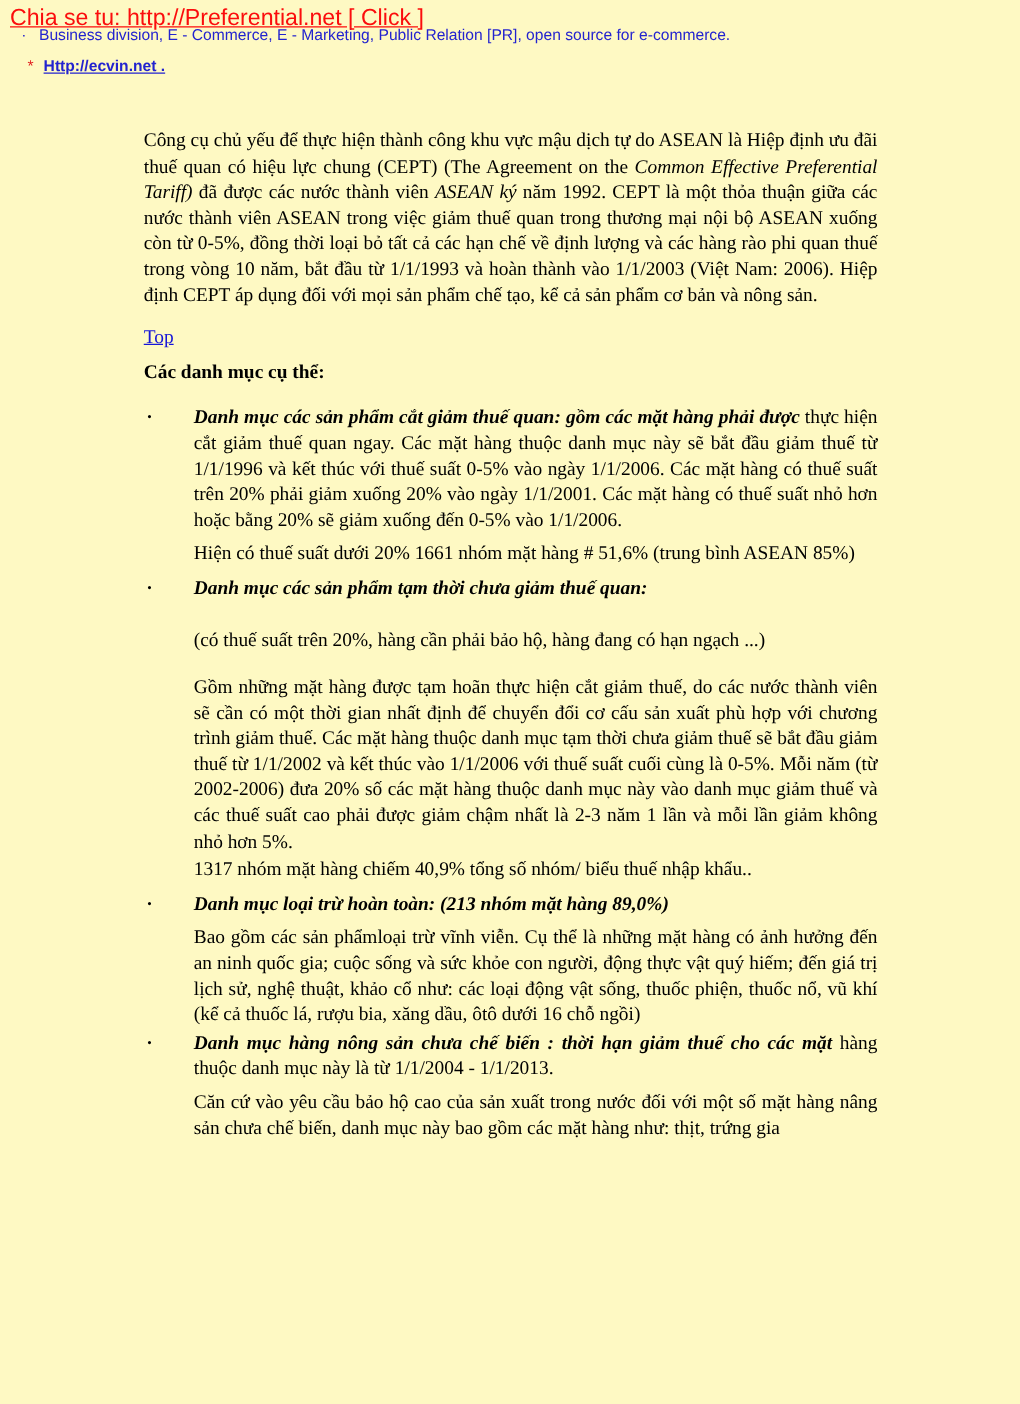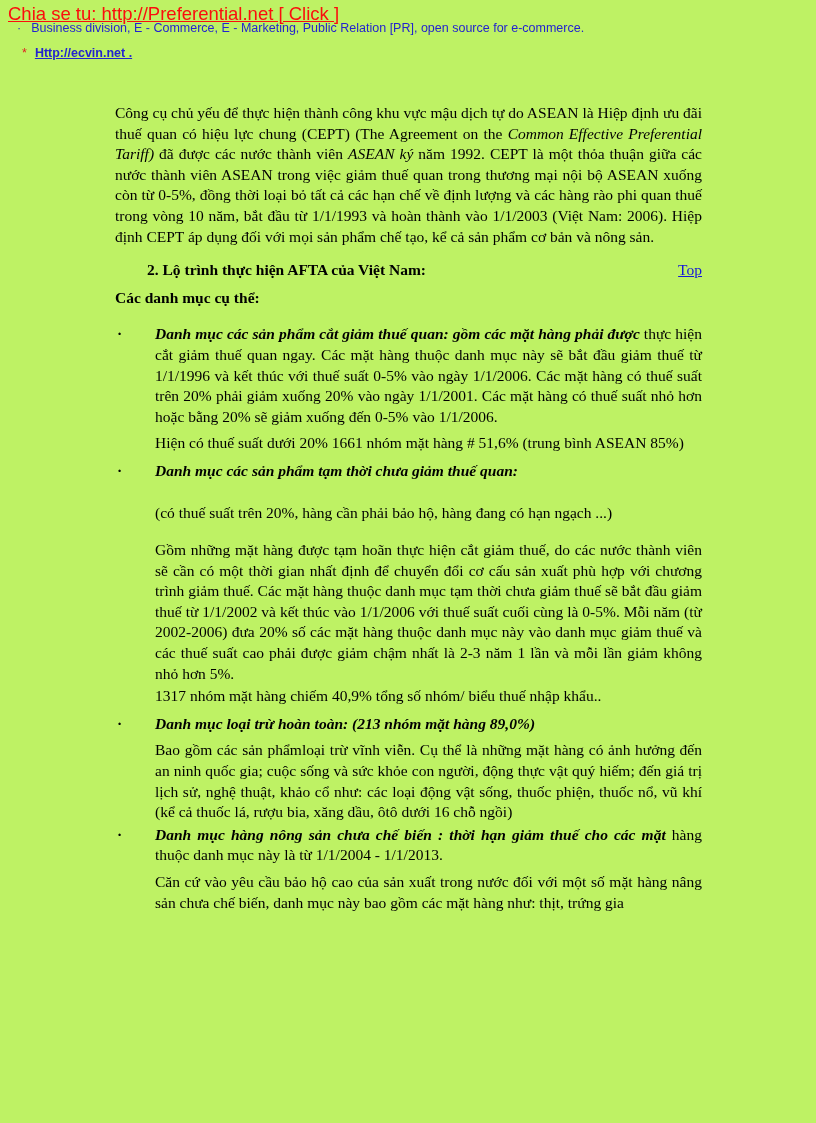--- a/index.html
+++ b/index.html
@@ -3,21 +3,21 @@
 <meta charset="utf-8">
 <style>
   * { margin: 0; padding: 0; box-sizing: border-box; }
   html, body { background: #888; }
   body { font-family: "Liberation Serif", serif; }
   .page {
     position: relative;
     width: 816px;
     height: 1123px;
     margin: 0 auto;
-    background: #bef264;
+    background: #fef9c3;
     overflow: hidden;
     color: #000;
   }
 
   
   .hdr-business {
     position: absolute;
     top: 21px;
     left: 17px;
     font-family: "Liberation Sans", sans-serif;
@@ -103,21 +103,20 @@
   <div class="hdr-share">Chia se tu: http://Preferential.net [ Click ]</div>
   <div class="hdr-ecvin">
     <span class="star">*</span><span class="ecvin-link">Http://ecvin.net .</span>
   </div>
 
   <div class="main">
 
     <p class="para p-cept"><span>Công cụ chủ yếu để thực hiện thành công khu vực mậu dịch tự do ASEAN là Hiệp định ưu đãi thuế quan có hiệu lực chung (CEPT) (The Agreement on the </span><i>Common Effective Preferential Tariff)</i><span> đã được các nước thành viên </span><i>ASEAN ký</i><span> năm 1992. CEPT là một thỏa thuận giữa các nước thành viên ASEAN trong việc giảm thuế quan trong thương mại nội bộ ASEAN xuống còn từ 0-5%, đồng thời loại bỏ tất cả các hạn chế về định lượng và các hàng rào phi quan thuế trong vòng 10 năm, bắt đầu từ 1/1/1993 và hoàn thành  vào 1/1/2003 (Việt Nam: 2006). Hiệp định CEPT áp dụng đối với mọi sản phẩm chế tạo, kể cả sản phẩm cơ bản và nông sản.</span></p>
 
     <div class="heading-row">
-      <span class="h2">2. Lộ trình thực hiện AFTA của Việt Nam:</span>
       <span class="top-link">Top</span>
     </div>
 
 
     <p class="subheading">Các danh mục cụ thể:</p>
 
     <div class="bullet-item b1">
       <span class="marker">·</span>
       <p class="para"><span class="lead">Danh mục các sản phẩm cắt giảm thuế quan: gồm các mặt hàng phải được</span><span> thực hiện cắt giảm thuế quan ngay. Các mặt hàng thuộc danh mục này sẽ bắt đầu giảm thuế từ 1/1/1996 và kết thúc với thuế suất 0-5% vào ngày 1/1/2006. Các mặt hàng có thuế suất trên 20% phải giảm xuống 20% vào ngày 1/1/2001. Các mặt hàng có thuế suất nhỏ hơn hoặc bằng 20% sẽ giảm xuống đến 0-5% vào 1/1/2006.</span></p>
     </div>

